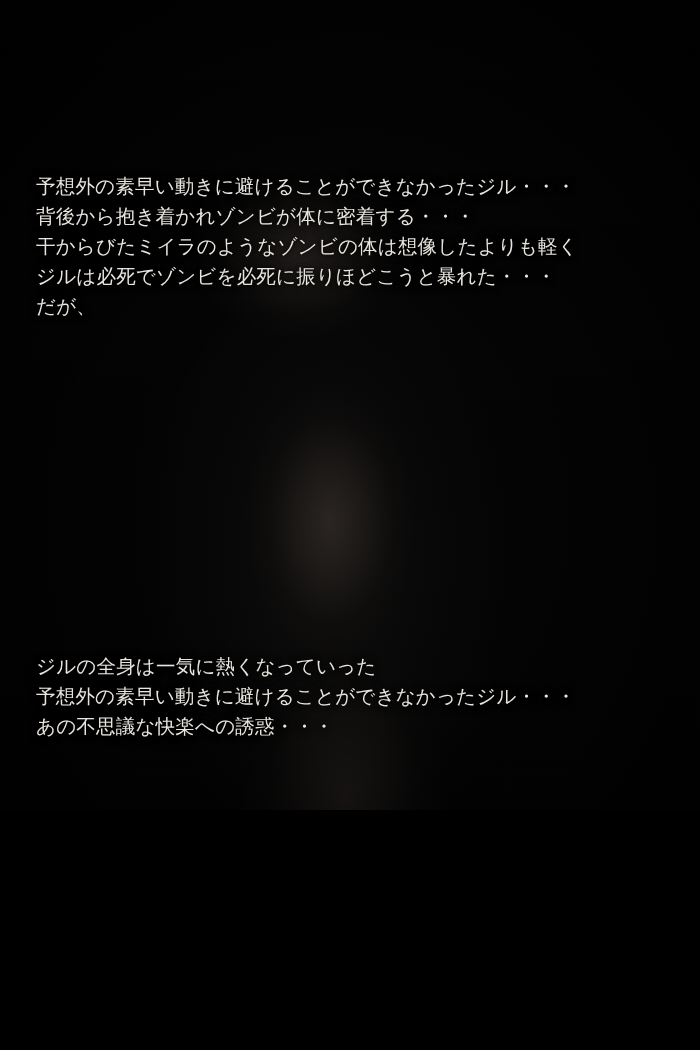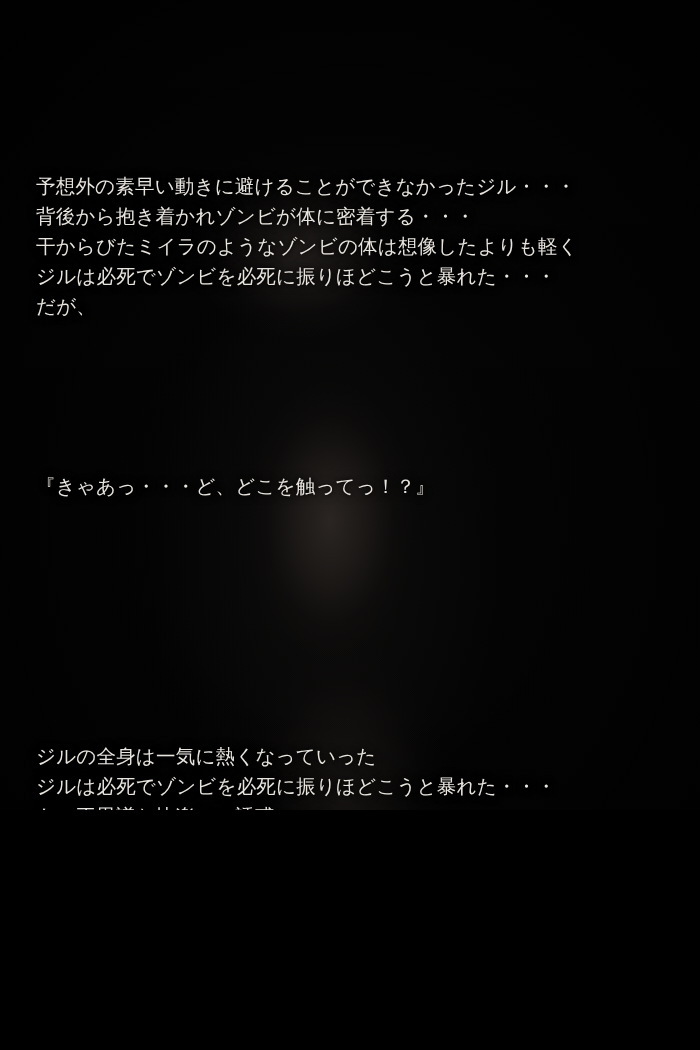--- a/index.html
+++ b/index.html
@@ -63,25 +63,24 @@
   <div id="bg-art"></div>
   <div id="vignette"></div>
 
   <div id="story-text">
     <p class="para">予想外の素早い動きに避けることができなかったジル・・・
 背後から抱き着かれゾンビが体に密着する・・・
 干からびたミイラのようなゾンビの体は想像したよりも軽く
 ジルは必死でゾンビを必死に振りほどこうと暴れた・・・
 だが、</p>
     <div class="spacer"></div>
-    <p class="para">『きゃあっ・・・ど、どこを触ってっ！？』</p>
     <div class="spacer"></div>
     <div class="spacer"></div>
     <p class="para">ジルの全身は一気に熱くなっていった
-ジルは必死でゾンビを必死に振りほどこうと暴れた・・・
+予想外の素早い動きに避けることができなかったジル・・・
 あの不思議な快楽への誘惑・・・</p>
     
     
     
     
   </div>
 
 </div>
 
 </body></html>

